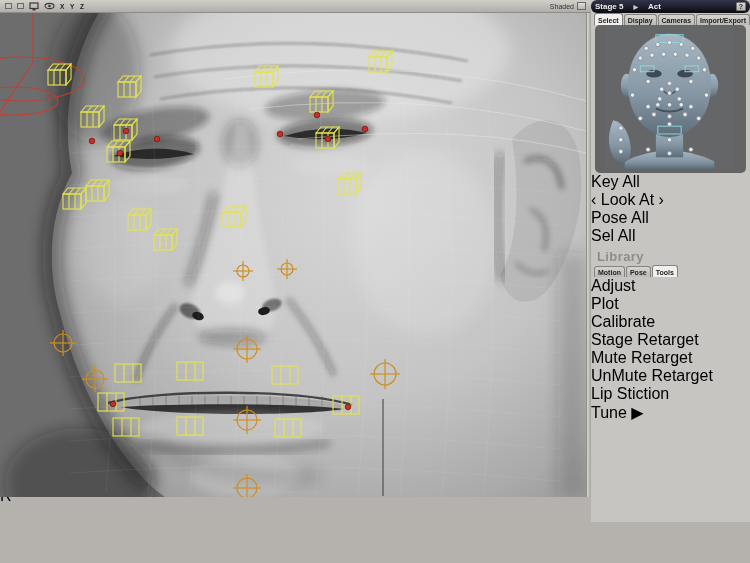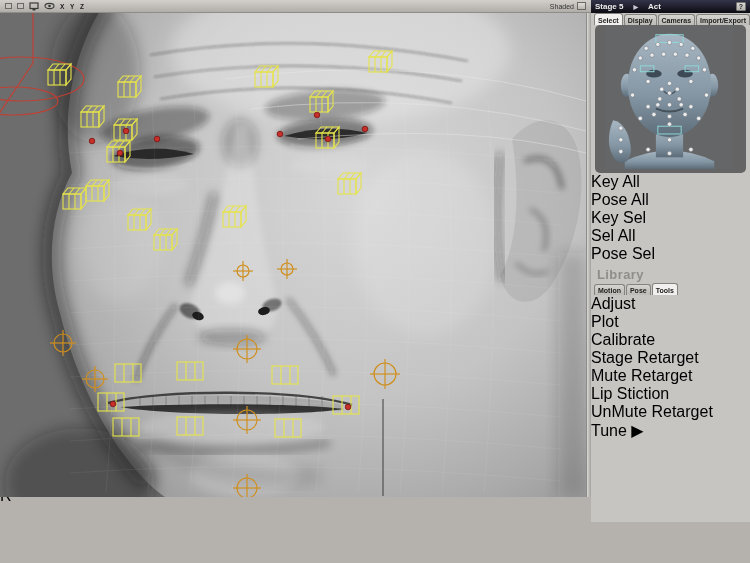--- a/index.html
+++ b/index.html
@@ -17,21 +17,21 @@
   .shading .dd{width:9px;height:8px;border:1px solid #6b6965;background:linear-gradient(#e0ddd9,#bab7b3);}
 
   
   .viewport{position:absolute;left:0;top:13px;width:586px;height:484px;background:#6e6e6e;}
   .vp-scroll{position:absolute;left:586px;top:13px;width:5px;height:484px;
     background:linear-gradient(90deg,#dad8d4,#a3a19d);border-left:1px solid #8f8d89;}
 
   
   .panel{position:absolute;left:591px;top:0;width:159px;height:522px;background:#c6c5c2;}
   .panel-header{height:13px;background:linear-gradient(#34344a,#0b0b12);color:#ececec;
-    display:flex;align-items:center;gap:10px;font-size:8px;font-weight:bold;padding:0 4px;}
+    display:flex;align-items:center;gap:10px;font-size:8px;font-weight:bold;padding:0 4px;border-radius:6px;}
   .panel-header .arr{font-size:6px;color:#c9c9d6;}
   .help-btn{margin-left:auto;width:10px;height:9px;background:linear-gradient(#dcdad6,#b4b2ae);
     border:1px solid #77756f;font-size:7px;line-height:8px;text-align:center;color:#222;border-radius:1px;}
   .sec-title{font-size:13px;font-weight:bold;color:#8f8e8b;padding:4px 0 1px 6px;letter-spacing:.4px;}
   .tabs{display:flex;gap:1px;padding:0 0 0 3px;align-items:flex-end;}
   .tab{font-size:7px;font-weight:bold;color:#222;background:linear-gradient(#d6d4d0,#bcbab6);
     border:1px solid #85837f;border-bottom:none;border-radius:3px 3px 0 0;padding:2px 3px 1px;white-space:nowrap;}
   .tab.active{background:#f1f0ee;padding-top:3px;}
   .preview{position:relative;margin:0 4px;height:148px;background:#646464;border-radius:5px;
     border:1px solid #88868",unused:"";border:1px solid #888682;box-shadow:inset 0 0 0 2px #d9d7d3;overflow:hidden;}
@@ -453,43 +453,46 @@
             <circle cx="88" cy="128" r="2.2" fill="#ececec" stroke="#707b84" stroke-width="0.6"></circle>
             <circle cx="16" cy="106" r="2.2" fill="#ececec" stroke="#707b84" stroke-width="0.6"></circle>
             <circle cx="16" cy="118" r="2.2" fill="#ececec" stroke="#707b84" stroke-width="0.6"></circle>
             <circle cx="16" cy="130" r="2.2" fill="#ececec" stroke="#707b84" stroke-width="0.6"></circle>
           </g>
       </svg>
     </div>
 
     <div class="btnrow">
       <div class="pbtn">Key All</div>
+      <div class="lookat">
+        <span class="mini">‹</span>
+        <span>Look At</span>
+        <span class="mini">›</span>
+      </div>
       <div class="pbtn">Pose All</div>
     </div>
     <div class="btnrow" id="face-row2">
-        <div class="pbtn">Key Sel</div>
         <div class="pbtn">Sel All</div>
-        <div class="pbtn">Pose Sel</div>
       </div>
 
     <div class="lib-sep"></div>
     <div class="sec-title">Library</div>
     <div class="tabs" id="library-tabs">
         <div class="tab">Motion</div>
         <div class="tab">Pose</div>
         <div class="tab active">Tools</div>
       </div>
     <div class="list" id="library-list">
         <div class="item"><span class="bullet"></span><span>Adjust</span></div>
         <div class="item"><span class="bullet"></span><span>Plot</span></div>
         <div class="item"><span class="bullet"></span><span>Calibrate</span></div>
         <div class="item"><span class="bullet"></span><span>Stage Retarget</span></div>
         <div class="item"><span class="bullet"></span><span>Mute Retarget</span></div>
+        <div class="item"><span class="bullet"></span><span>UnMute Retarget</span></div>
         <div class="item"><span class="bullet"></span><span>Lip Stiction</span></div>
-        <div class="item"><span class="bullet"></span><span>UnMute Retarget</span></div>
       </div>
 
     <div class="tune">
       <span>Tune</span>
       <span class="arr">▶</span>
     </div>
   </div>
 
   <div class="ruler" id="ruler">
       <div class="rtick minor" style="left: 10.946px;"></div>

